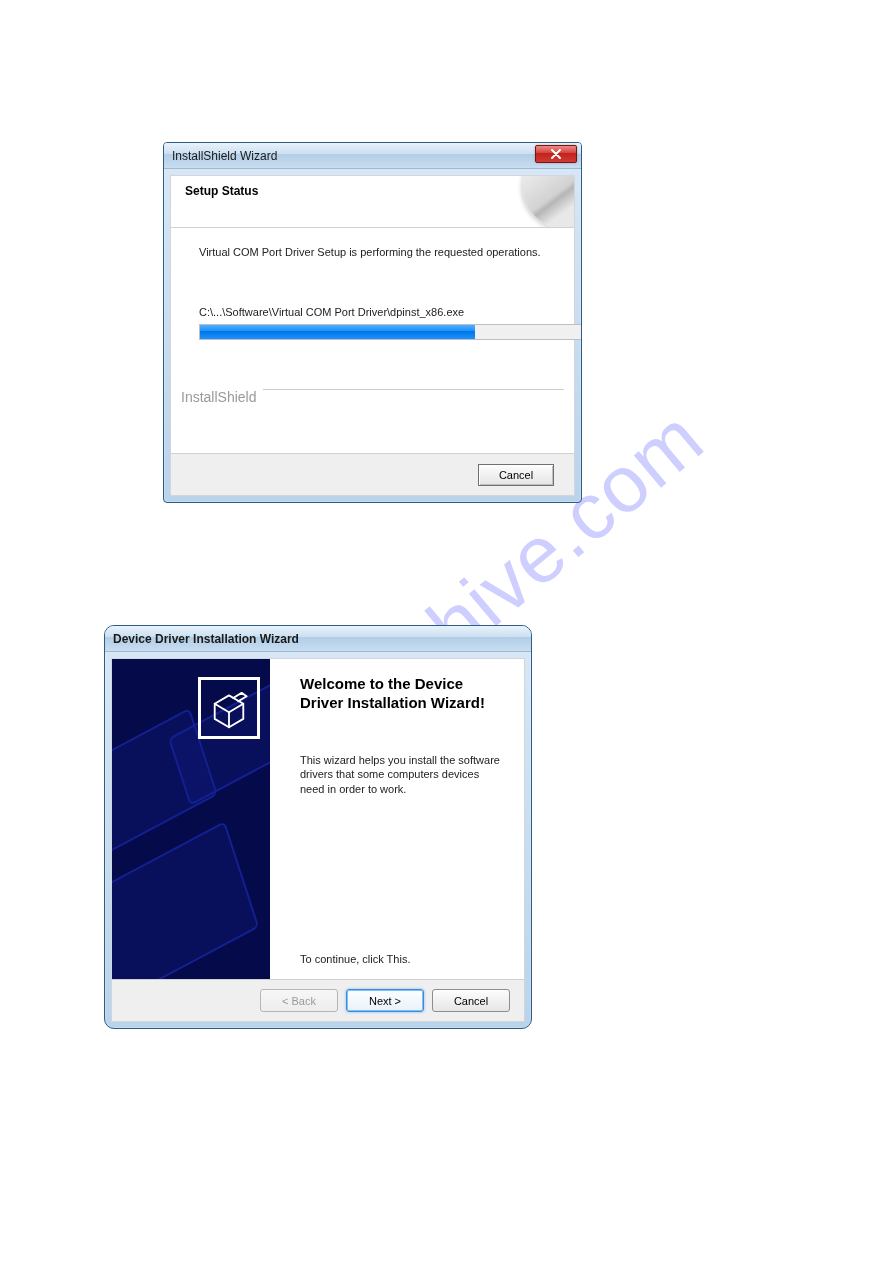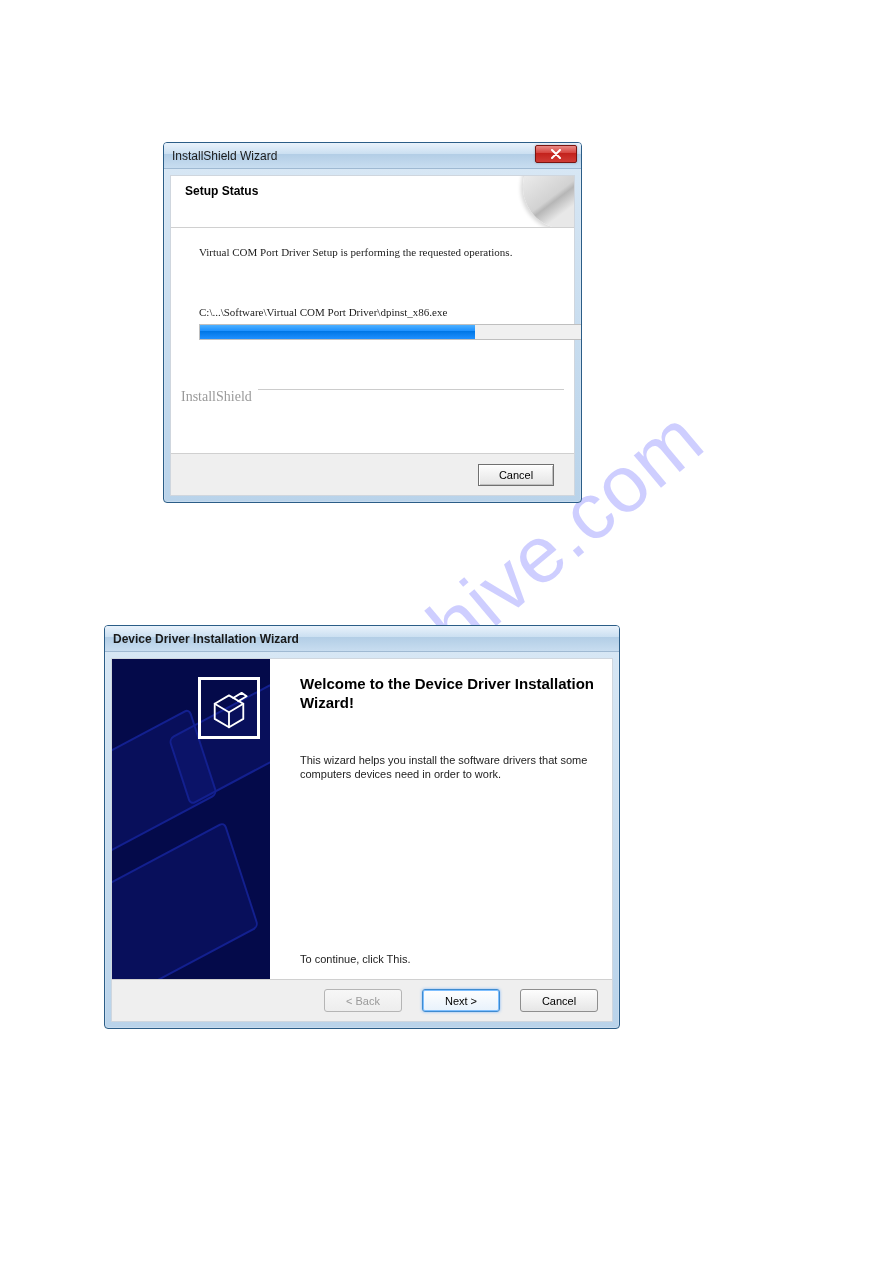--- a/index.html
+++ b/index.html
@@ -96,21 +96,20 @@
     border-radius: 0 0 0 60%;
     box-shadow: -2px 2px 4px rgba(0,0,0,0.15);
     transform: rotate(8deg);
   }
   .win1-content {
     padding: 18px 29px 10px 28px;
     min-height: 225px;
     position: relative;
     font-size: 11px;
     color: #222;
-    font-family: Liberation Serif, serif;
   }
   .status-text { margin-bottom: 48px; }
   .path-text { margin-bottom: 6px; }
   .progress-outer {
     width: 438px;
     height: 16px;
     border: 1px solid #bfbfbf;
     background: #f0f0f0;
   }
   .progress-inner {
@@ -150,23 +149,23 @@
     box-shadow: 1px 1px 0 #ffffff inset, -1px -1px 0 #c0c0c0 inset;
     padding: 0 10px;
     cursor: pointer;
   }
 
   
   .win2 {
     position: absolute;
     left: 104px;
     top: 625px;
-    width: 516px;
+    width: 428px;
     border: 1px solid #2b5d87;
-    border-radius: 4px;
+    border-radius: 10px;
     overflow: hidden;
     background: linear-gradient(#d9e8f5, #b9d3ea);
     z-index: 2;
     box-shadow: 0 0 0 1px rgba(255,255,255,0.2) inset;
   }
   .win2-titlebar {
     height: 26px;
     background: linear-gradient(#e9f2fb, #cadff1 45%, #b3cee6 46%, #c8ddf0);
     border-bottom: 1px solid #9fb9d2;
     display: flex;
@@ -226,21 +225,21 @@
     left: 18px;
     bottom: 14px;
   }
   .win2-footer {
     height: 42px;
     border-top: 1px solid #d0d0d0;
     background: #efefef;
     display: flex;
     align-items: center;
     justify-content: flex-end;
-    gap: 20px;
+    gap: 8px;
     padding-right: 14px;
   }
   .btn-vista {
     min-width: 78px;
     height: 23px;
     font-size: 11px;
     background: linear-gradient(#fdfdfd, #e6e6e6);
     border: 1px solid #8e8e8e;
     border-radius: 3px;
     padding: 0 10px;

